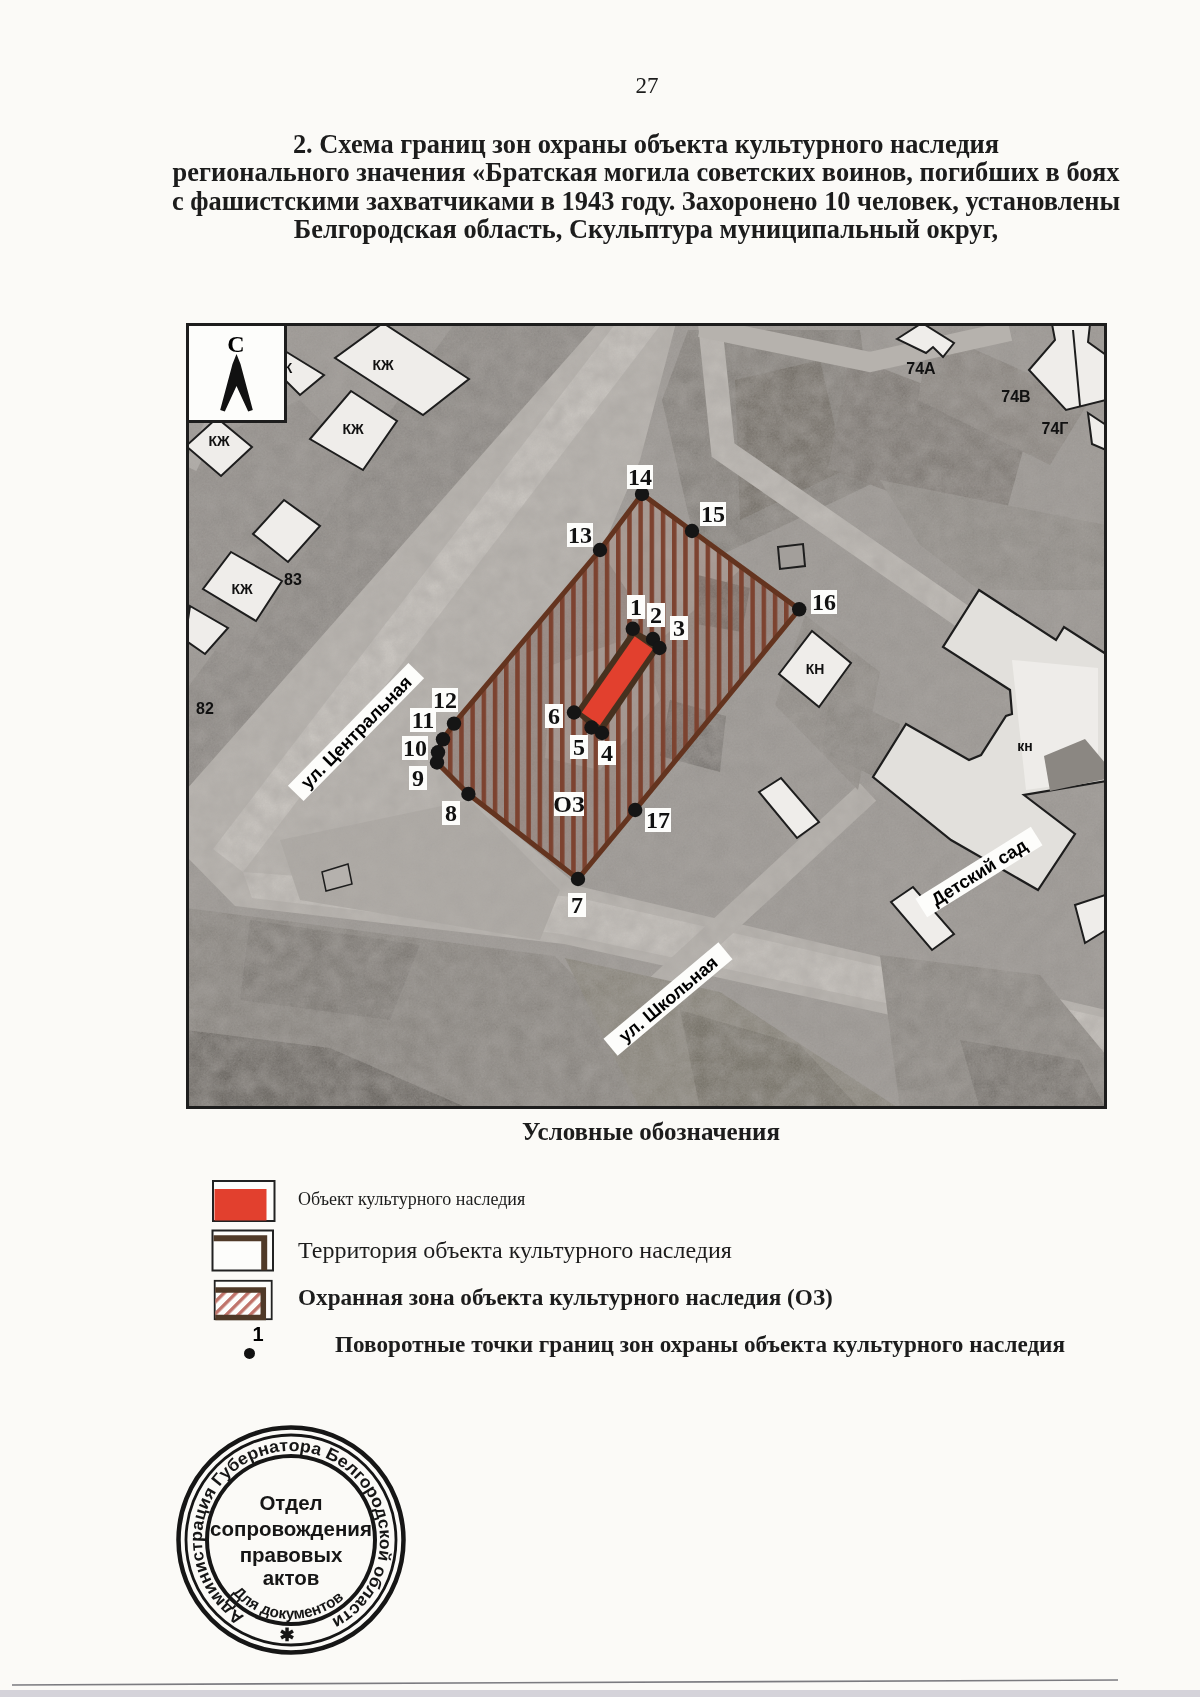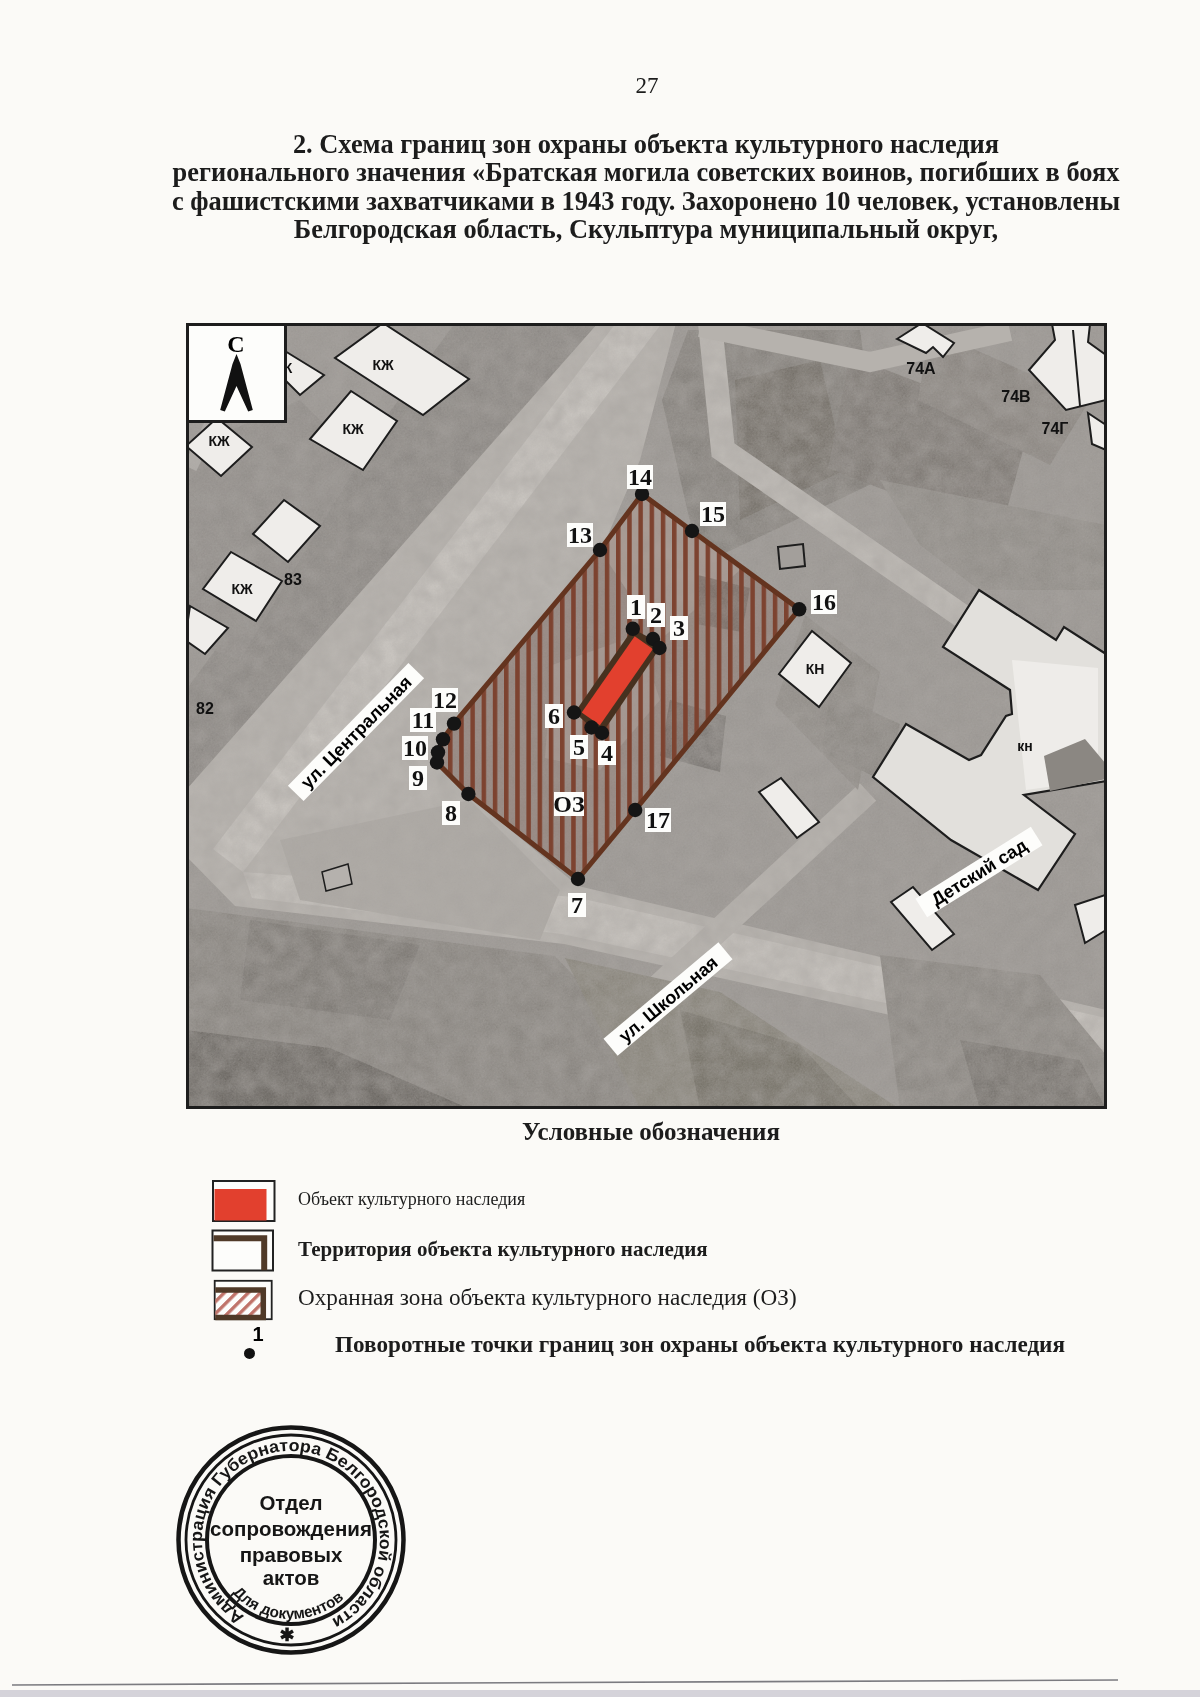--- a/index.html
+++ b/index.html
@@ -306,22 +306,22 @@
     <path d="M215.3,1290 L263.3,1290 L263.3,1317.4 L215.3,1317.4" fill="none" stroke="#503a28" stroke-width="5.5"></path>
   </g>
 
   <g>
     <circle cx="249.5" cy="1353.4" r="5.5" fill="#111"></circle>
     <text x="258" y="1341" text-anchor="middle" font-family="Liberation Sans, sans-serif" font-size="20" font-weight="bold">1</text>
   </g>
 </svg>
 
 <div class="abs" style="left:298px;top:1189px;font-weight:normal;font-size:18px;">Объект культурного наследия</div>
-<div class="abs" style="left:298px;top:1237px;font-weight:bold;font-size:21px;">Территория объекта культурного наследия</div>
-<div class="abs" style="left:298px;top:1284px;font-weight:normal;font-size:23.2px;">Охранная зона объекта культурного наследия (ОЗ)</div>
+<div class="abs" style="left:298px;top:1237px;font-weight:normal;font-size:24px;">Территория объекта культурного наследия</div>
+<div class="abs" style="left:298px;top:1284px;font-weight:bold;font-size:23.2px;">Охранная зона объекта культурного наследия (ОЗ)</div>
 <div class="abs" style="left:306px;top:1331px;font-weight:bold;font-size:23.2px;margin-left:29px;">Поворотные точки границ зон охраны объекта культурного наследия</div>
 
 <svg class="abs" style="left:170px;top:1420px" width="245" height="245" viewBox="170 1420 245 245">
 
   <g fill="none" stroke="#161616">
     <circle cx="291" cy="1540" r="112.5" stroke-width="4.5"></circle>
     <circle cx="291" cy="1540" r="105" stroke-width="2.8"></circle>
     <circle cx="291" cy="1540" r="84" stroke-width="4"></circle>
   </g>
   <defs>

